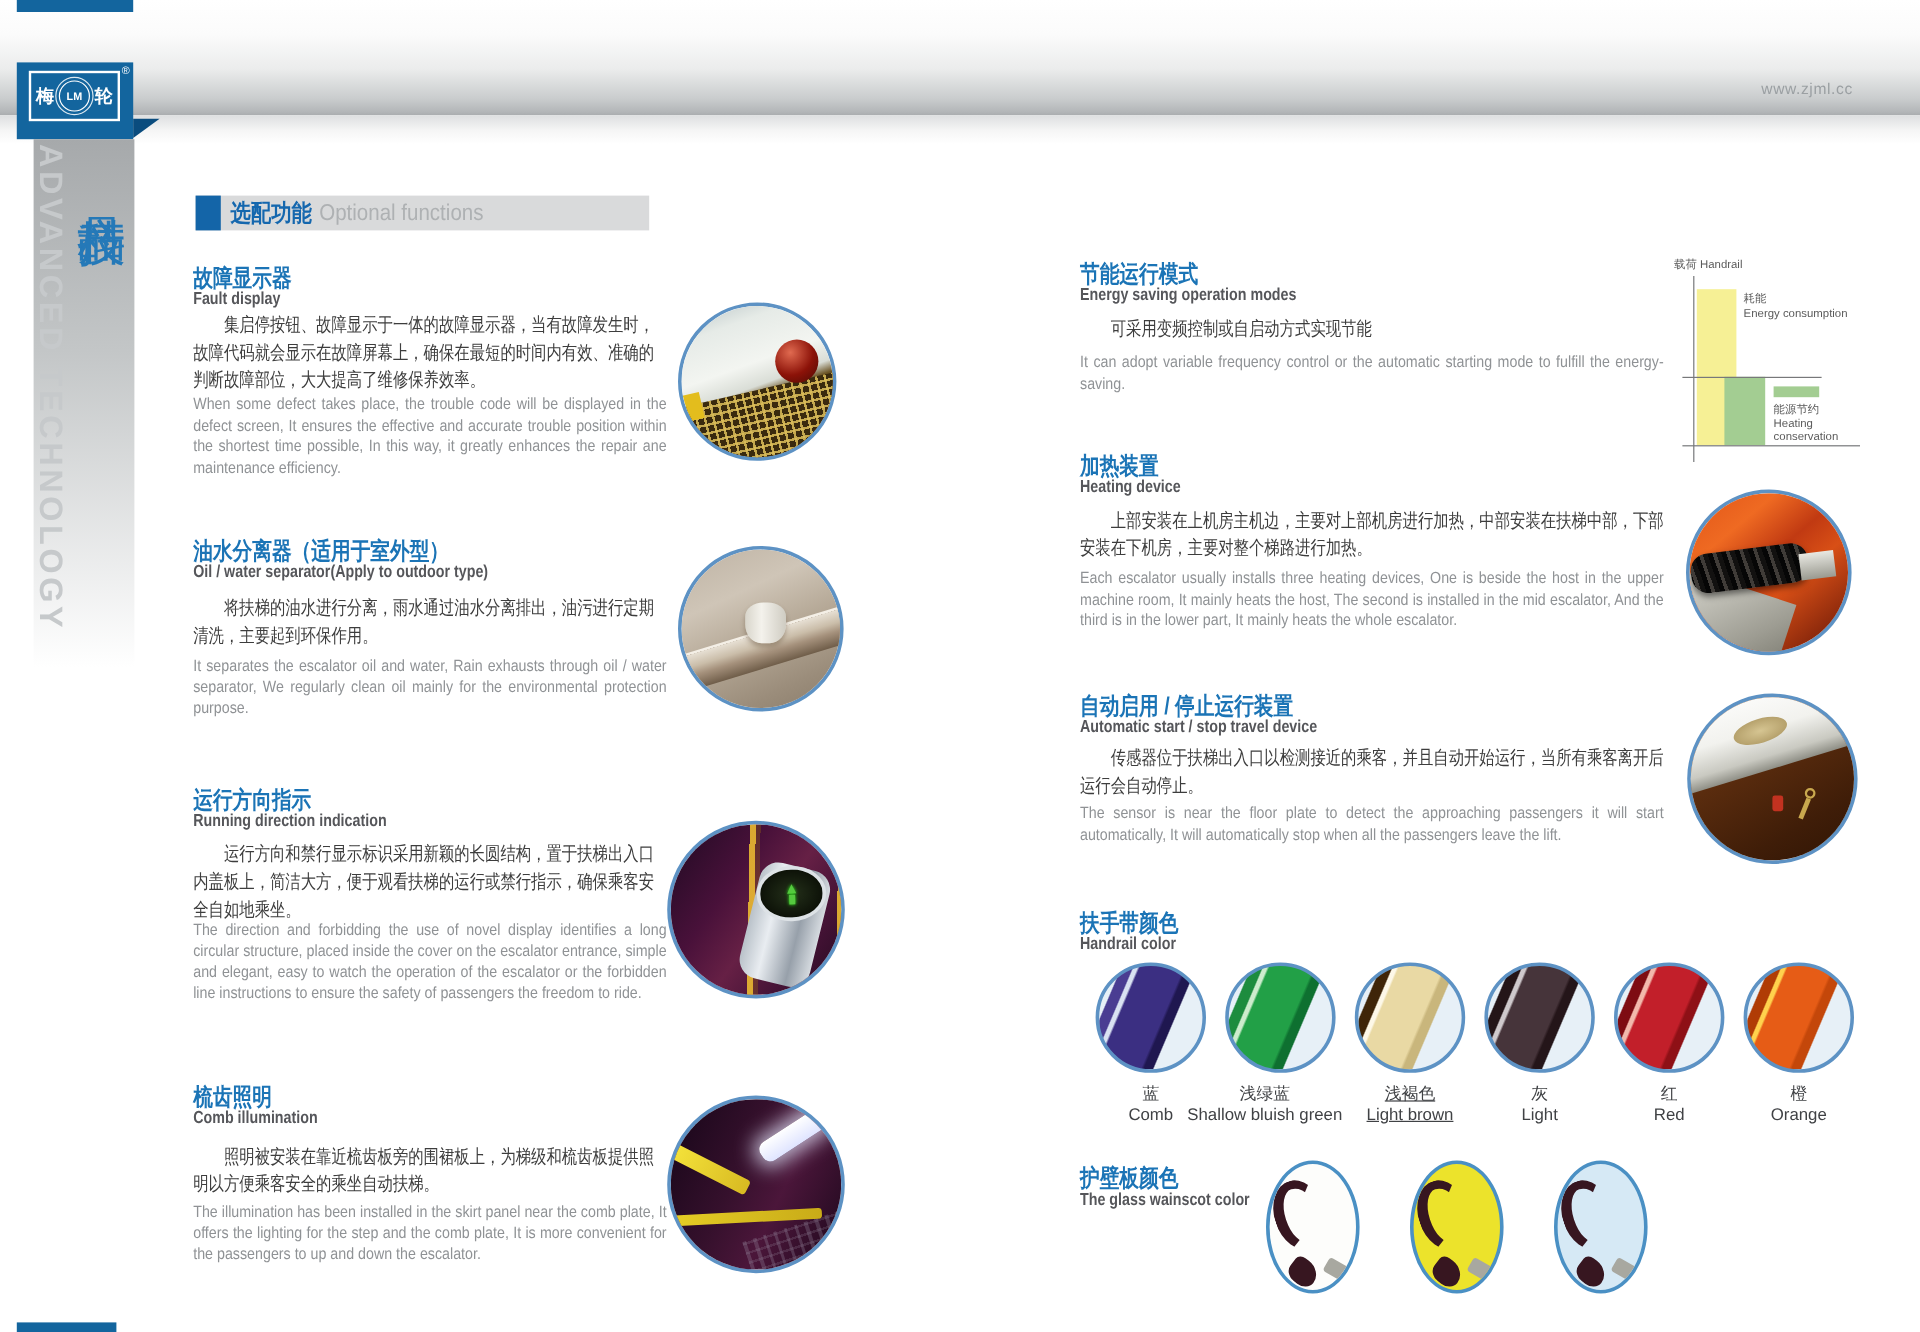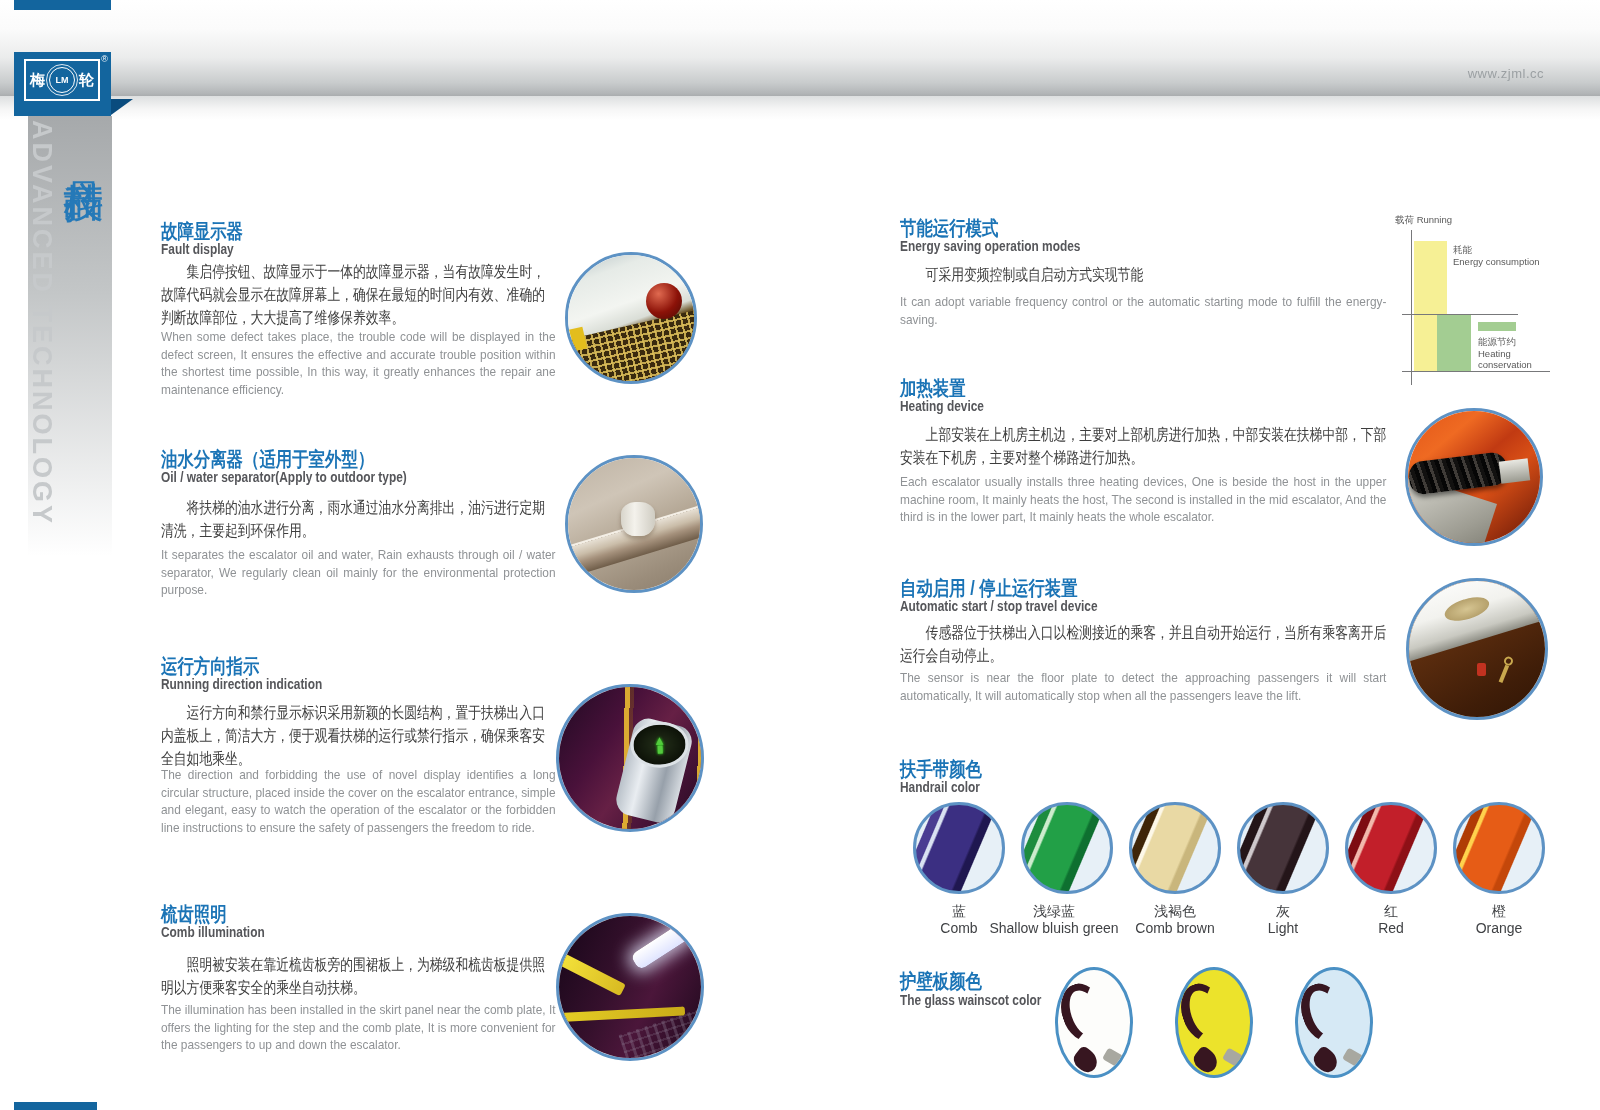--- a/index.html
+++ b/index.html
@@ -162,20 +162,25 @@
           <span>LM</span>
         </span>
       <span class="logo-zh">轮</span>
     </div>
   </div>
   <div class="logo-fold"></div>
   <div class="side-band"></div>
   <div class="v-en">ADVANCED TECHNOLOGY</div>
   <div class="v-zh">产品科技</div>
 
+  <div class="sec-header">
+    <div class="sq"></div>
+    <span class="h-zh">选配功能</span>
+    <span class="h-en">Optional functions</span>
+  </div>
 
   <div class="sec" style="left:161px;top:218px;width:395px;">
     <div class="t-zh">故障显示器</div>
     <div class="t-en" style="top:23px;">Fault display</div>
     <div class="b-zh" style="top:42px;">集启停按钮、故障显示于一体的故障显示器，当有故障发生时，故障代码就会显示在故障屏幕上，确保在最短的时间内有效、准确的判断故障部位，大大提高了维修保养效率。</div>
     <div class="b-en" style="top:110px;">When some defect takes place, the trouble code will be displayed in the defect screen, It ensures the effective and accurate trouble position within the shortest time possible, In this way, it greatly enhances the repair ane maintenance efficiency.</div>
   </div>
 
   <div class="sec" style="left:161px;top:446px;width:395px;">
     <div class="t-zh">油水分离器（适用于室外型）</div>
@@ -250,21 +255,21 @@
     <div class="b-zh" style="top:46px;">传感器位于扶梯出入口以检测接近的乘客，并且自动开始运行，当所有乘客离开后运行会自动停止。</div>
     <div class="b-en" style="top:94px;">The sensor is near the floor plate to detect the approaching passengers it will start automatically, It will automatically stop when all the passengers leave the lift.</div>
   </div>
 
   <div class="chart">
     <div class="ch-vline"></div>
     <div class="ch-ybar" style="background: rgb(246, 240, 149);"></div>
     <div class="ch-gbar" style="background: rgb(163, 205, 146);"></div>
     <div class="ch-mid"></div>
     <div class="ch-bot"></div>
-    <div class="ch-cap">载荷 Running</div>
+    <div class="ch-cap">载荷 Handrail</div>
     <div class="ch-lab ch-lab1">
       <div>耗能</div>
       <div>Energy consumption</div>
     </div>
     <div class="ch-leg" style="background: rgb(163, 205, 146);"></div>
     <div class="ch-lab2">
       <div>能源节约</div>
       <div>Heating conservation</div>
     </div>
   </div>
@@ -300,23 +305,23 @@
   <div class="hr-swatch" style="left: 1453px; background: linear-gradient(113deg, rgb(231, 240, 247) 0%, rgb(231, 240, 247) 15%, rgb(176, 60, 5) 16%, rgb(176, 60, 5) 23%, rgb(255, 210, 77) 24%, rgb(255, 210, 77) 26.5%, rgb(230, 92, 22) 28%, rgb(230, 92, 22) 58%, rgb(196, 71, 10) 60%, rgb(196, 71, 10) 66%, rgb(231, 240, 247) 67%, rgb(231, 240, 247) 100%);"></div>
 
   <div class="hr-label" style="left:879px;">
       <div class="zh">蓝</div>
       <div class="en">Comb</div>
     </div>
   <div class="hr-label" style="left:974px;">
       <div class="zh">浅绿蓝</div>
       <div class="en">Shallow bluish green</div>
     </div>
-  <div class="hr-label" style="left:1095px;">
+  <div class="hr-label" style="left:1095px;text-decoration:underline;">
       <div class="zh">浅褐色</div>
-      <div class="en">Comb brown</div>
+      <div class="en">Light brown</div>
     </div>
   <div class="hr-label" style="left:1203px;">
       <div class="zh">灰</div>
       <div class="en">Light</div>
     </div>
   <div class="hr-label" style="left:1311px;">
       <div class="zh">红</div>
       <div class="en">Red</div>
     </div>
   <div class="hr-label" style="left:1419px;">

